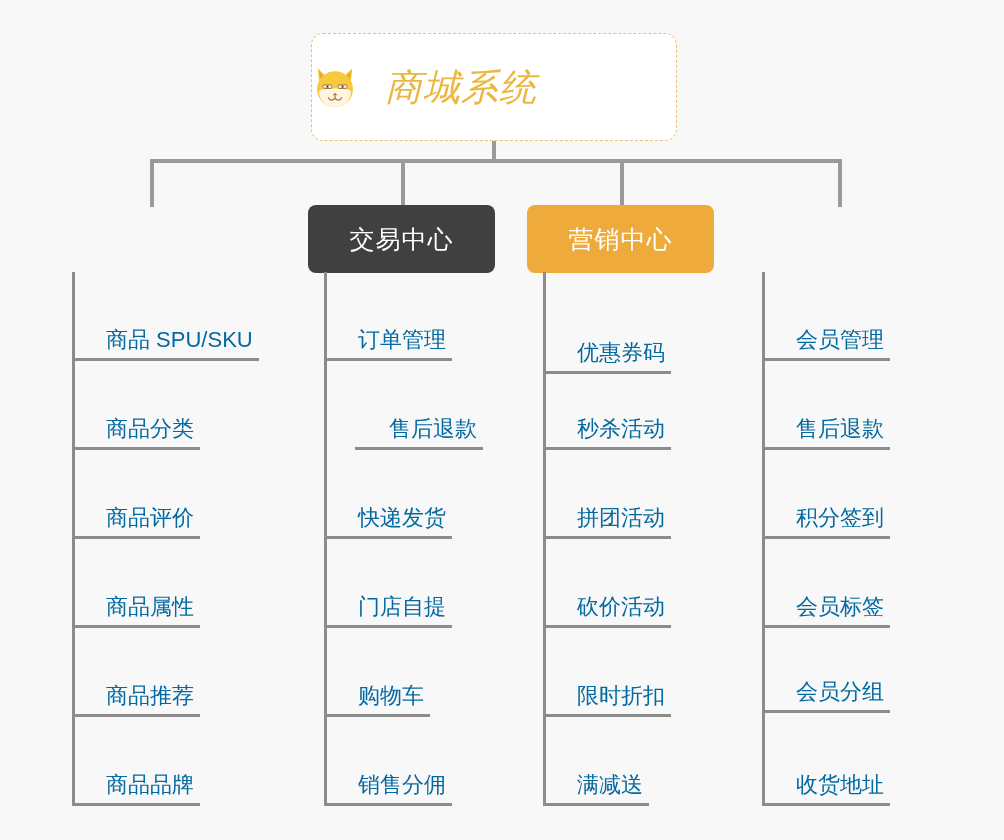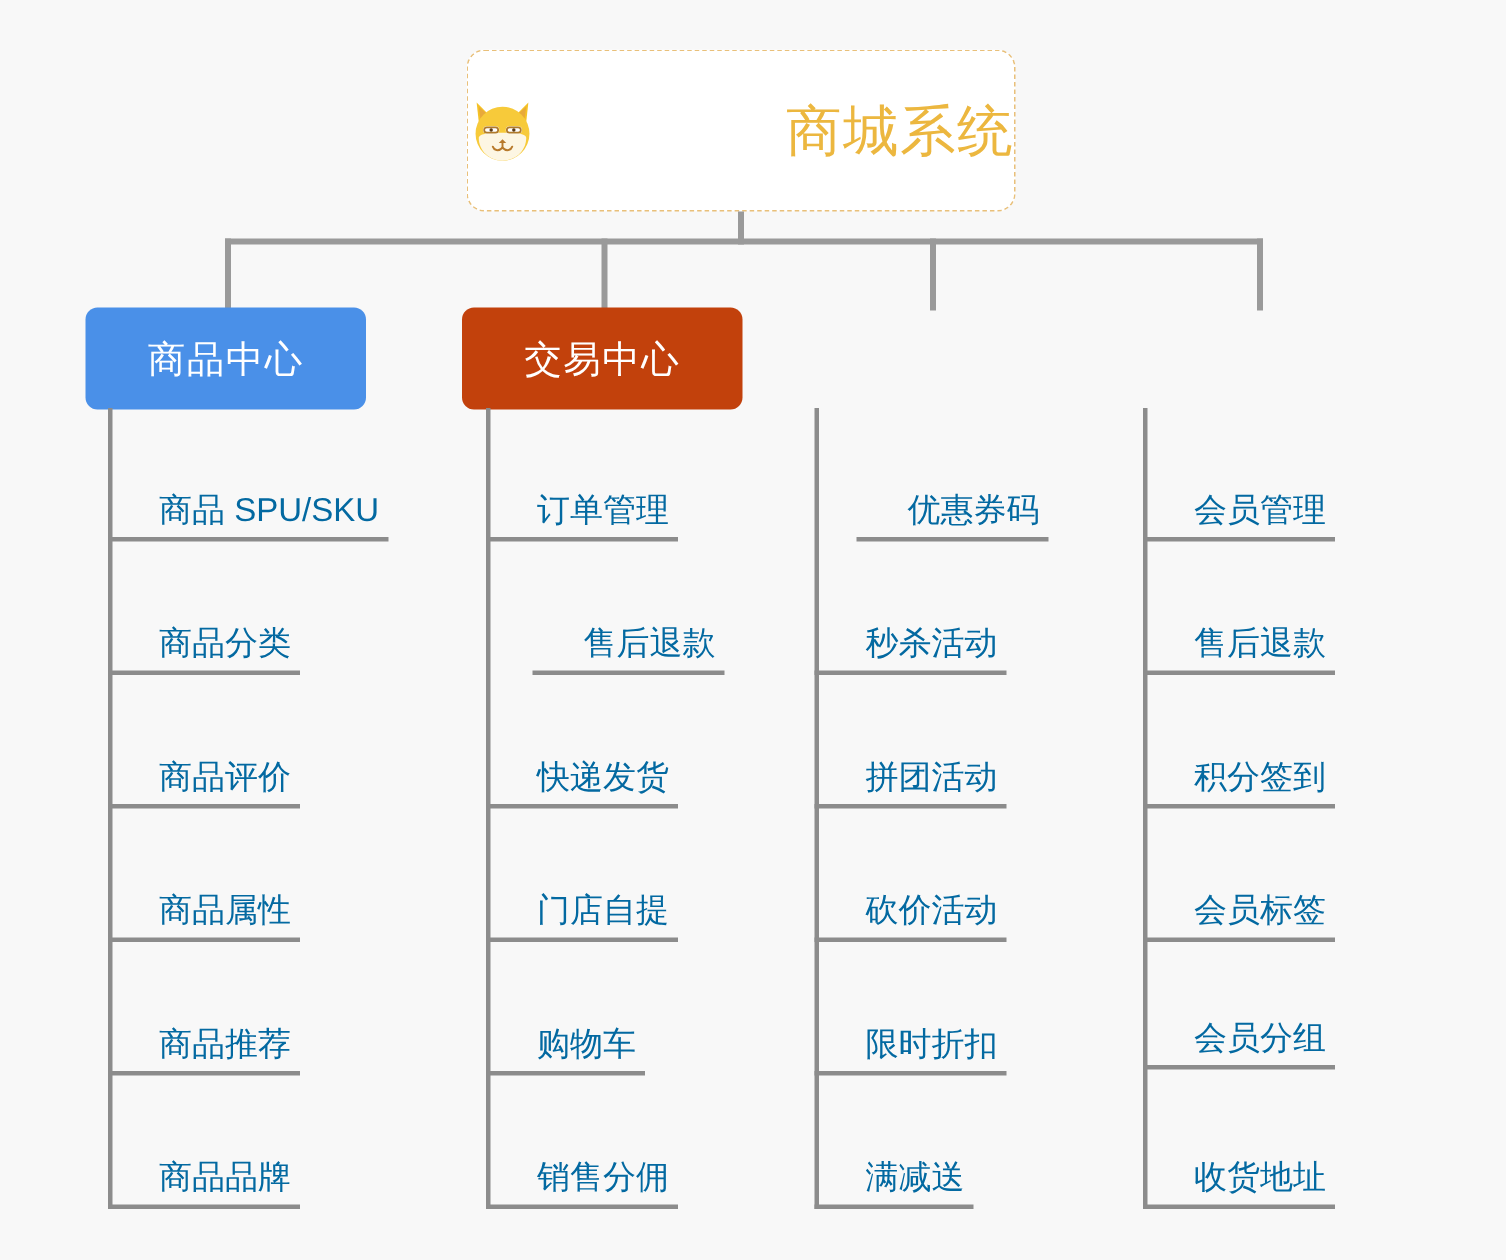--- a/index.html
+++ b/index.html
@@ -25,22 +25,23 @@
     left: 311px;
     top: 33px;
     width: 366px;
     height: 108px;
     box-sizing: border-box;
     background: #ffffff;
     border: 1.5px dashed #e9c07a;
     border-radius: 12px;
     display: flex;
     align-items: center;
-    justify-content: space-between;
+    justify-content: flex-start;
     gap: 27px;
+    font-style: italic;
   }
   .root-icon {
     width: 46px;
     height: 46px;
     flex: 0 0 auto;
     display: block;
   }
   .root-title {
     font-size: 37px;
     line-height: 1;
@@ -127,25 +128,25 @@
     <span class="root-title">商城系统</span>
   </div>
 
   <div class="conn conn-v" style="left:492px; top:141px; height:22px;"></div>
   <div class="conn conn-h" style="left:150px; top:159px; width:692px;"></div>
   <div class="conn conn-v" style="left:150px; top:159px; height:48px;"></div>
   <div class="conn conn-v" style="left:401px; top:159px; height:48px;"></div>
   <div class="conn conn-v" style="left:620px; top:159px; height:48px;"></div>
   <div class="conn conn-v" style="left:838px; top:159px; height:48px;"></div>
 
-  <div class="cat-box" style="left: 57px; top: 205px; width: 187px; background: rgb(74, 144, 232);">
-    <span>商品中心</span>
-  </div>
-  <div class="cat-box" style="left: 308px; top: 205px; width: 187px; background: #c2410c;">
+  <div class="cat-box" style="left: 308px; top: 205px; width: 187px; background: #404040;">
     <span>交易中心</span>
+  </div>
+  <div class="cat-box" style="left: 527px; top: 205px; width: 187px; background: rgb(238, 171, 60);">
+    <span>营销中心</span>
   </div>
 
   <div class="leaf-col" style="left:72px;">
     <div class="leaf-spine" style="height:534px;"></div>
     <div class="leaf-item" style="top:0px;">
         <span class="leaf-label">商品 SPU/SKU</span>
       </div>
     <div class="leaf-item" style="top:89px;">
         <span class="leaf-label">商品分类</span>
       </div>
@@ -180,21 +181,21 @@
     <div class="leaf-item" style="top:356px;">
         <span class="leaf-label">购物车</span>
       </div>
     <div class="leaf-item" style="top:445px;">
         <span class="leaf-label">销售分佣</span>
       </div>
   </div>
 
   <div class="leaf-col" style="left:543px;">
     <div class="leaf-spine" style="height:534px;"></div>
-    <div class="leaf-item" style="top:0px;margin-left:28px;">
+    <div class="leaf-item" style="top:13px;">
         <span class="leaf-label">优惠券码</span>
       </div>
     <div class="leaf-item" style="top:89px;">
         <span class="leaf-label">秒杀活动</span>
       </div>
     <div class="leaf-item" style="top:178px;">
         <span class="leaf-label">拼团活动</span>
       </div>
     <div class="leaf-item" style="top:267px;">
         <span class="leaf-label">砍价活动</span>

